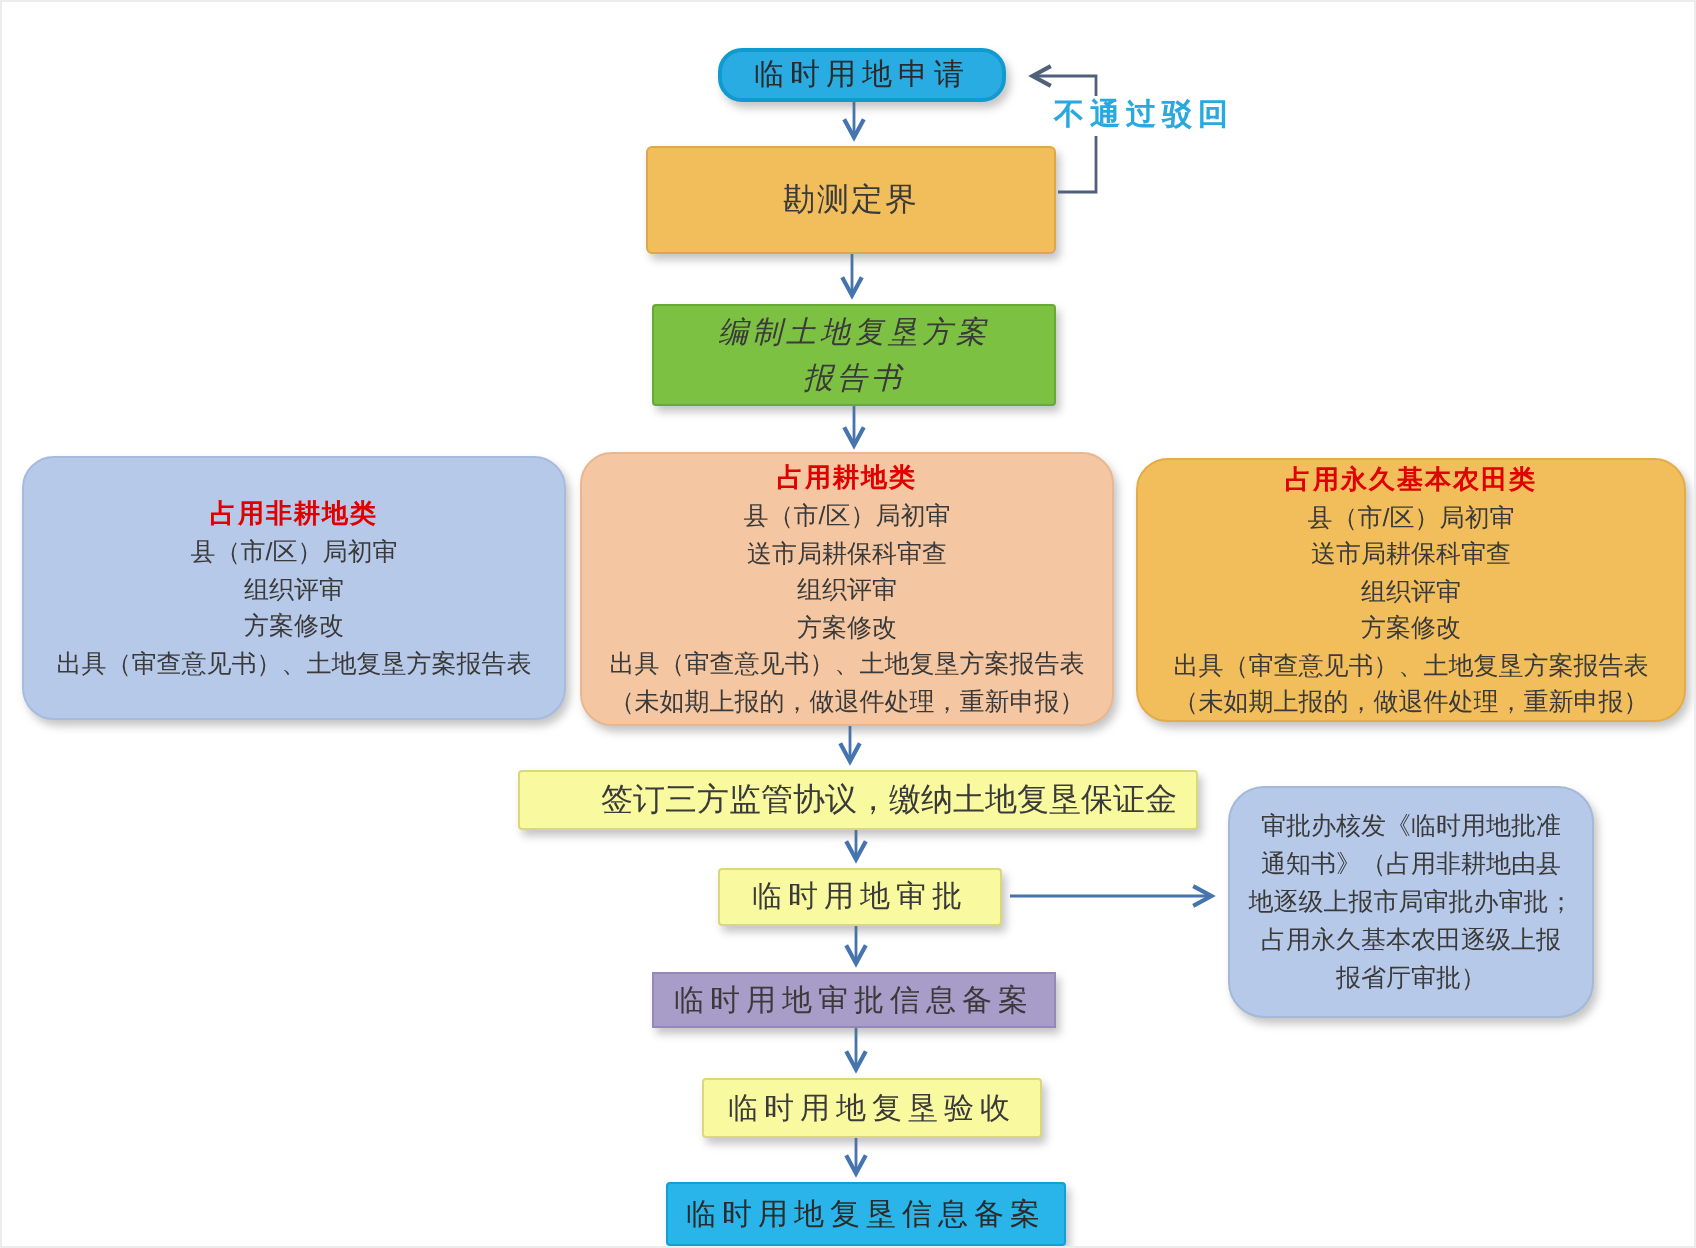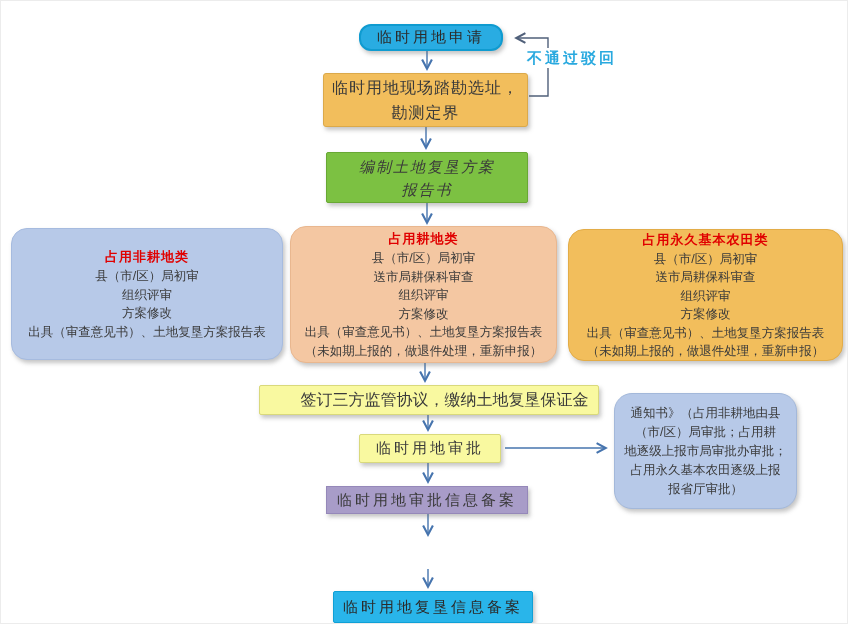--- a/index.html
+++ b/index.html
@@ -85,21 +85,20 @@
       <path d="M427,568 L427,585" marker-end="url(#mSteel)"></path>
     </g>
     <path d="M528,95 L547,95 L547,37 L516,37" fill="none" stroke="#50607a" stroke-width="1.4" marker-end="url(#mSlate)"></path>
   </svg>
 
   <div class="box apply shadow">临时用地申请</div>
 
   <div class="reject-label">不通过驳回</div>
 
   <div class="box survey shadow">
-    <div>临时用地现场踏勘选址，</div>
     <div>勘测定界</div>
   </div>
 
   <div class="box plan shadow">
     <div>编制土地复垦方案</div>
     <div>报告书</div>
   </div>
 
   <div class="box branch bleft shadow">
     <div class="btitle">占用非耕地类</div>
@@ -127,25 +126,26 @@
     <div class="bline">方案修改</div>
     <div class="bline">出具（审查意见书）、土地复垦方案报告表</div>
     <div class="bline">（未如期上报的，做退件处理，重新申报）</div>
   </div>
 
   <div class="box sign shadow">签订三方监管协议，缴纳土地复垦保证金</div>
 
   <div class="box approval shadow">临时用地审批</div>
 
   <div class="box note shadow">
+    <div class="nline">审批办核发《临时用地批准</div>
     <div class="nline">通知书》（占用非耕地由县</div>
-    <div class="nline">（市/区）局审批；占用耕</div>
     <div class="nline">地逐级上报市局审批办审批；</div>
     <div class="nline">占用永久基本农田逐级上报</div>
     <div class="nline">报省厅审批）</div>
   </div>
 
   <div class="box rec1 shadow">临时用地审批信息备案</div>
 
+  <div class="box accept shadow">临时用地复垦验收</div>
 
   <div class="box rec2 shadow">临时用地复垦信息备案</div>
 
 </div>
 
 </body></html>

